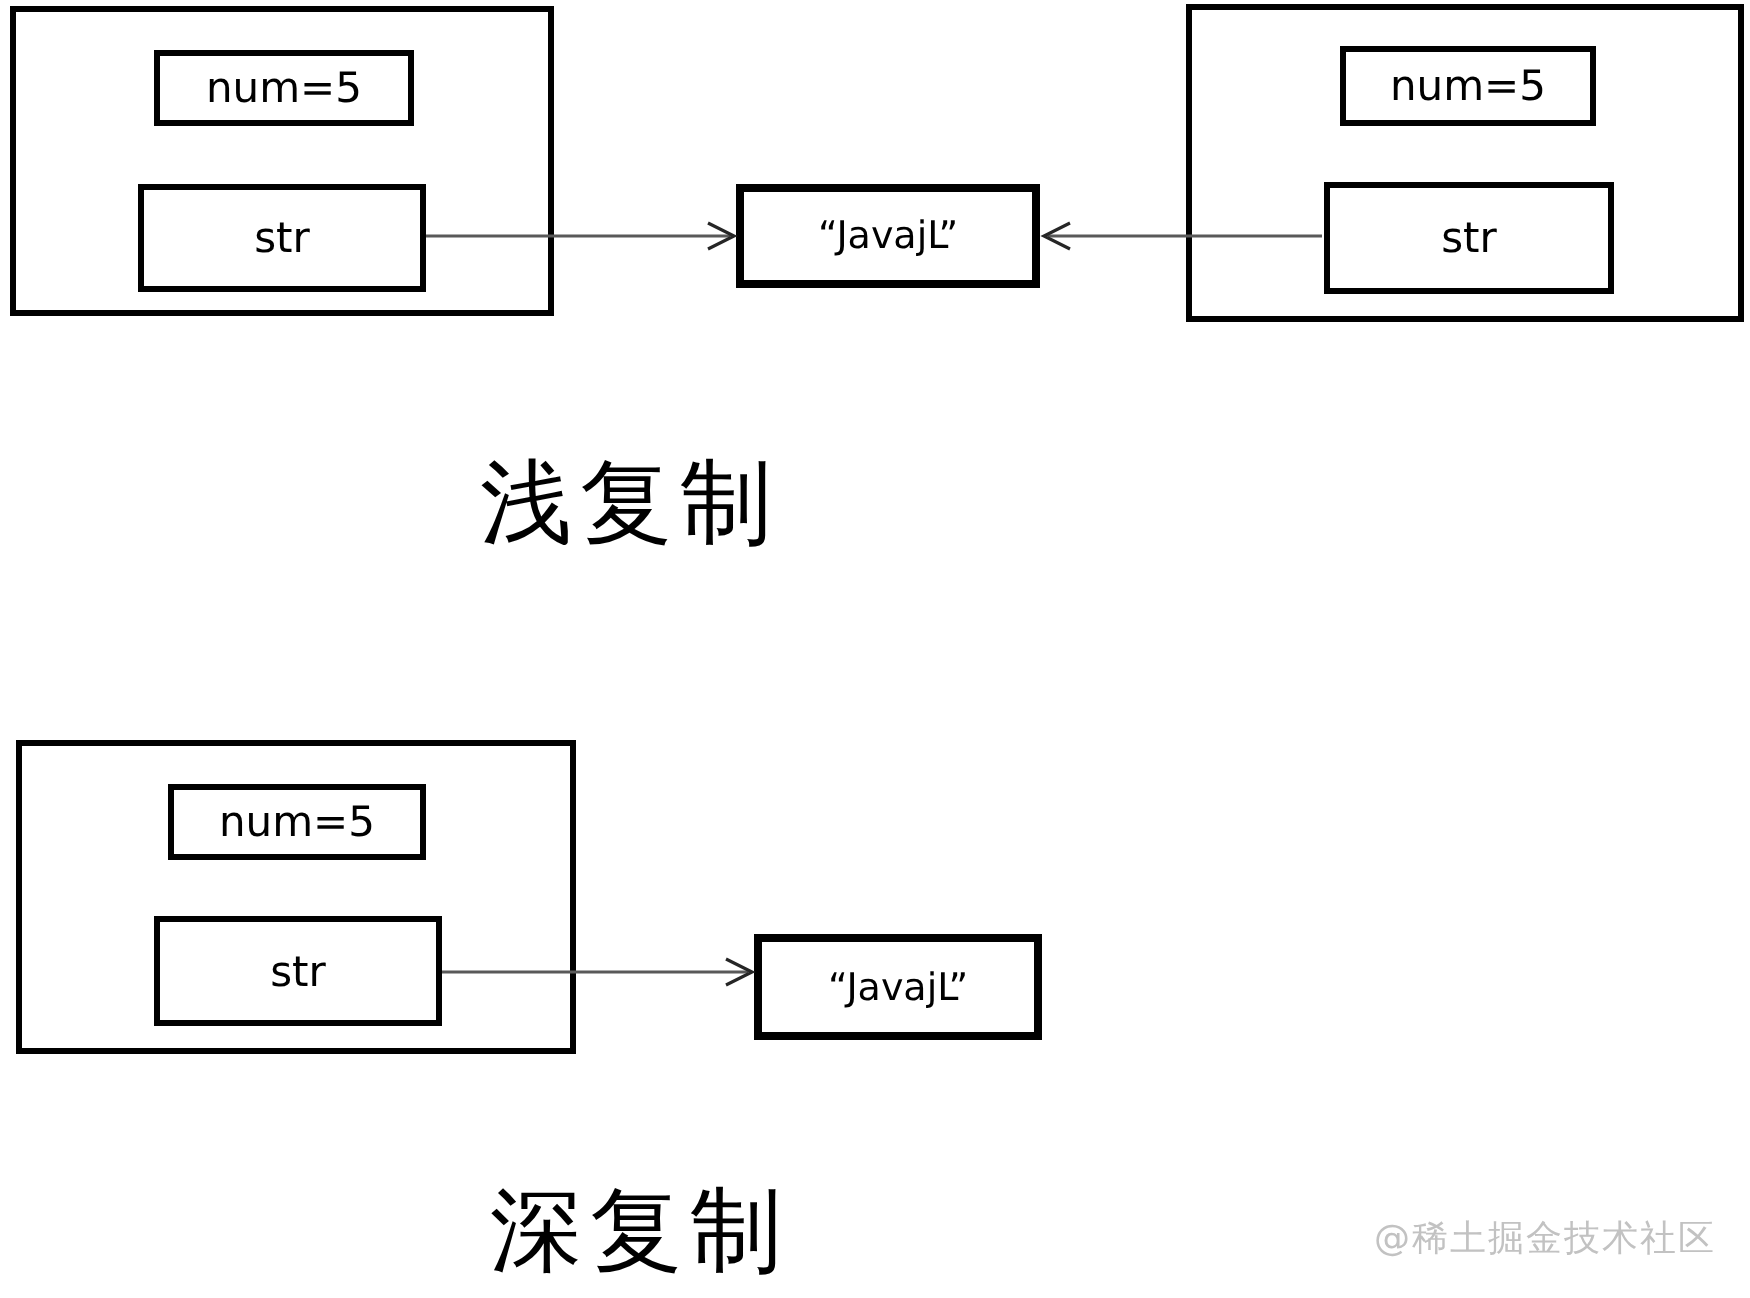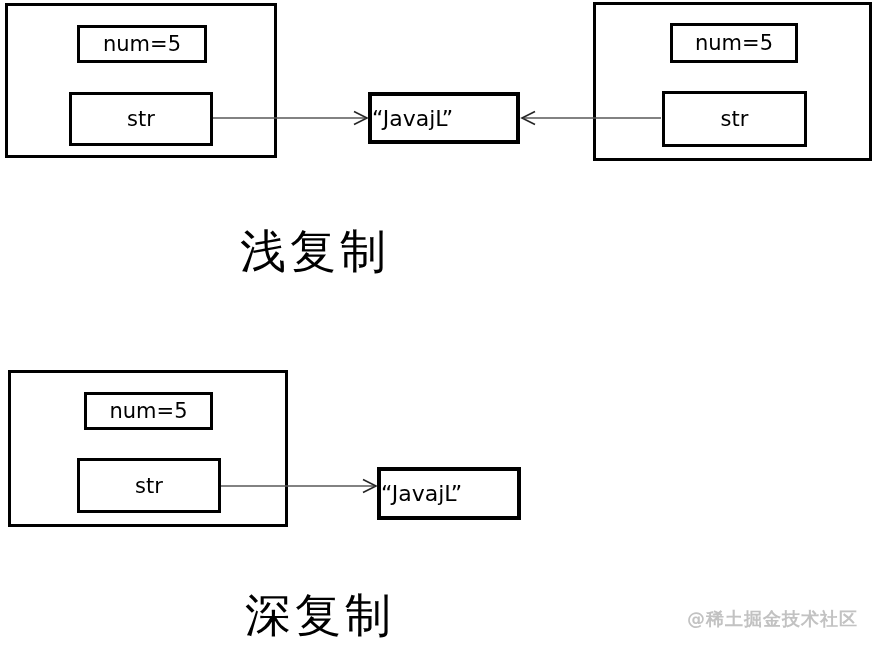--- a/index.html
+++ b/index.html
@@ -36,22 +36,22 @@
     font-family: "DejaVu Sans", "Liberation Sans", sans-serif;
   }
   
   .string-box {
     position: absolute;
     border: 4px solid #000000;
     background: #ffffff;
     box-sizing: border-box;
     display: flex;
     align-items: center;
-    justify-content: flex-start;
-    font-size: 22px;
+    justify-content: center;
+    font-size: 19px;
     font-family: "DejaVu Sans", "Liberation Sans", sans-serif;
   }
   
   .caption {
     position: absolute;
     width: 240px;
     text-align: left;
     font-family: "DejaVu Serif", "Liberation Serif", serif;
     font-size: 46px;
     line-height: 1.1;
@@ -68,21 +68,20 @@
     pointer-events: none;
   }
   .watermark {
     position: absolute;
     right: 17px;
     top: 607px;
     font-family: "DejaVu Sans", sans-serif;
     font-size: 18px;
     color: #c2c2c2;
     letter-spacing: 1px;
-    font-weight: bold;
   }
 </style>
 </head>
 <body>
 
 <div class="canvas">
 
   <div class="obj-box" style="left:5px; top:3px; width:272px; height:155px;">
     <div class="field-box" style="left:69px; top:19px; width:130px; height:38px;">
       <span>num=5</span>

